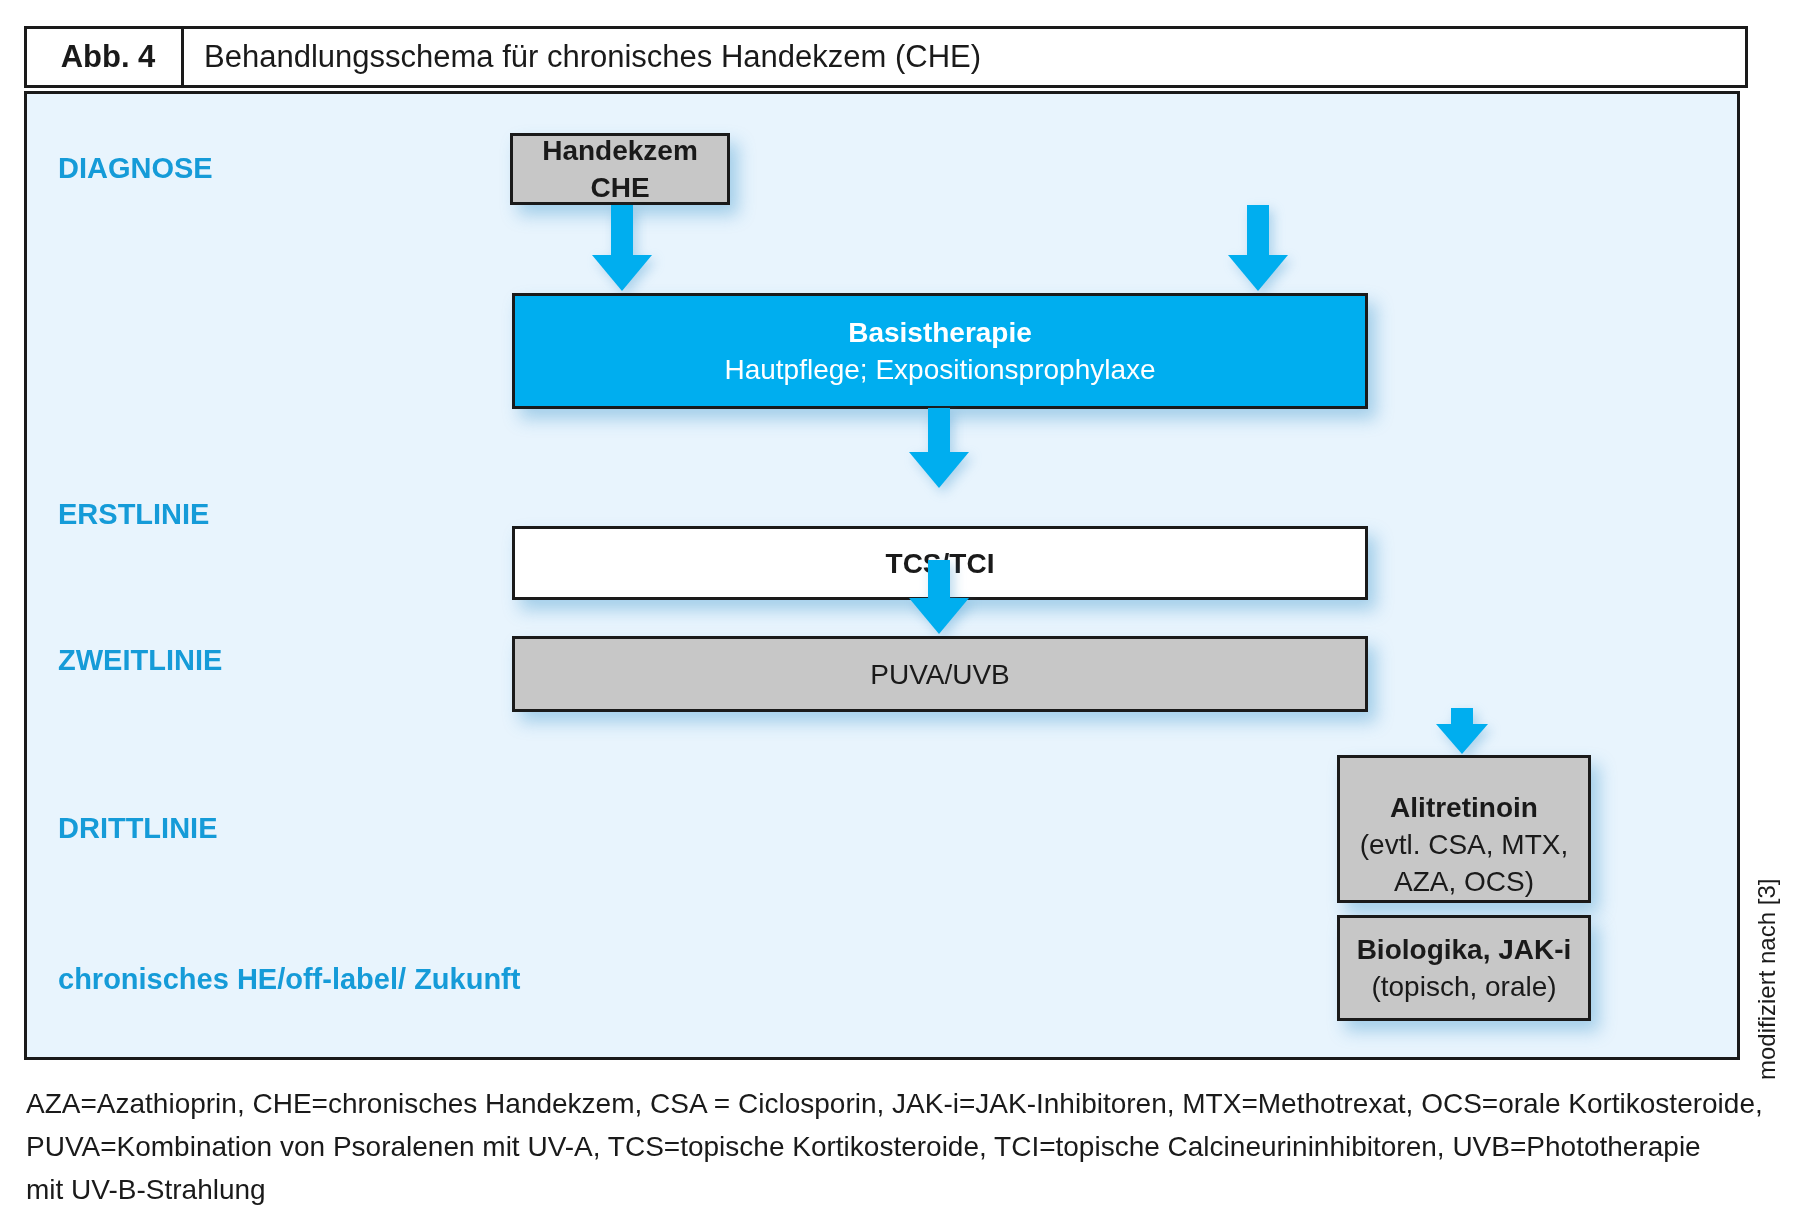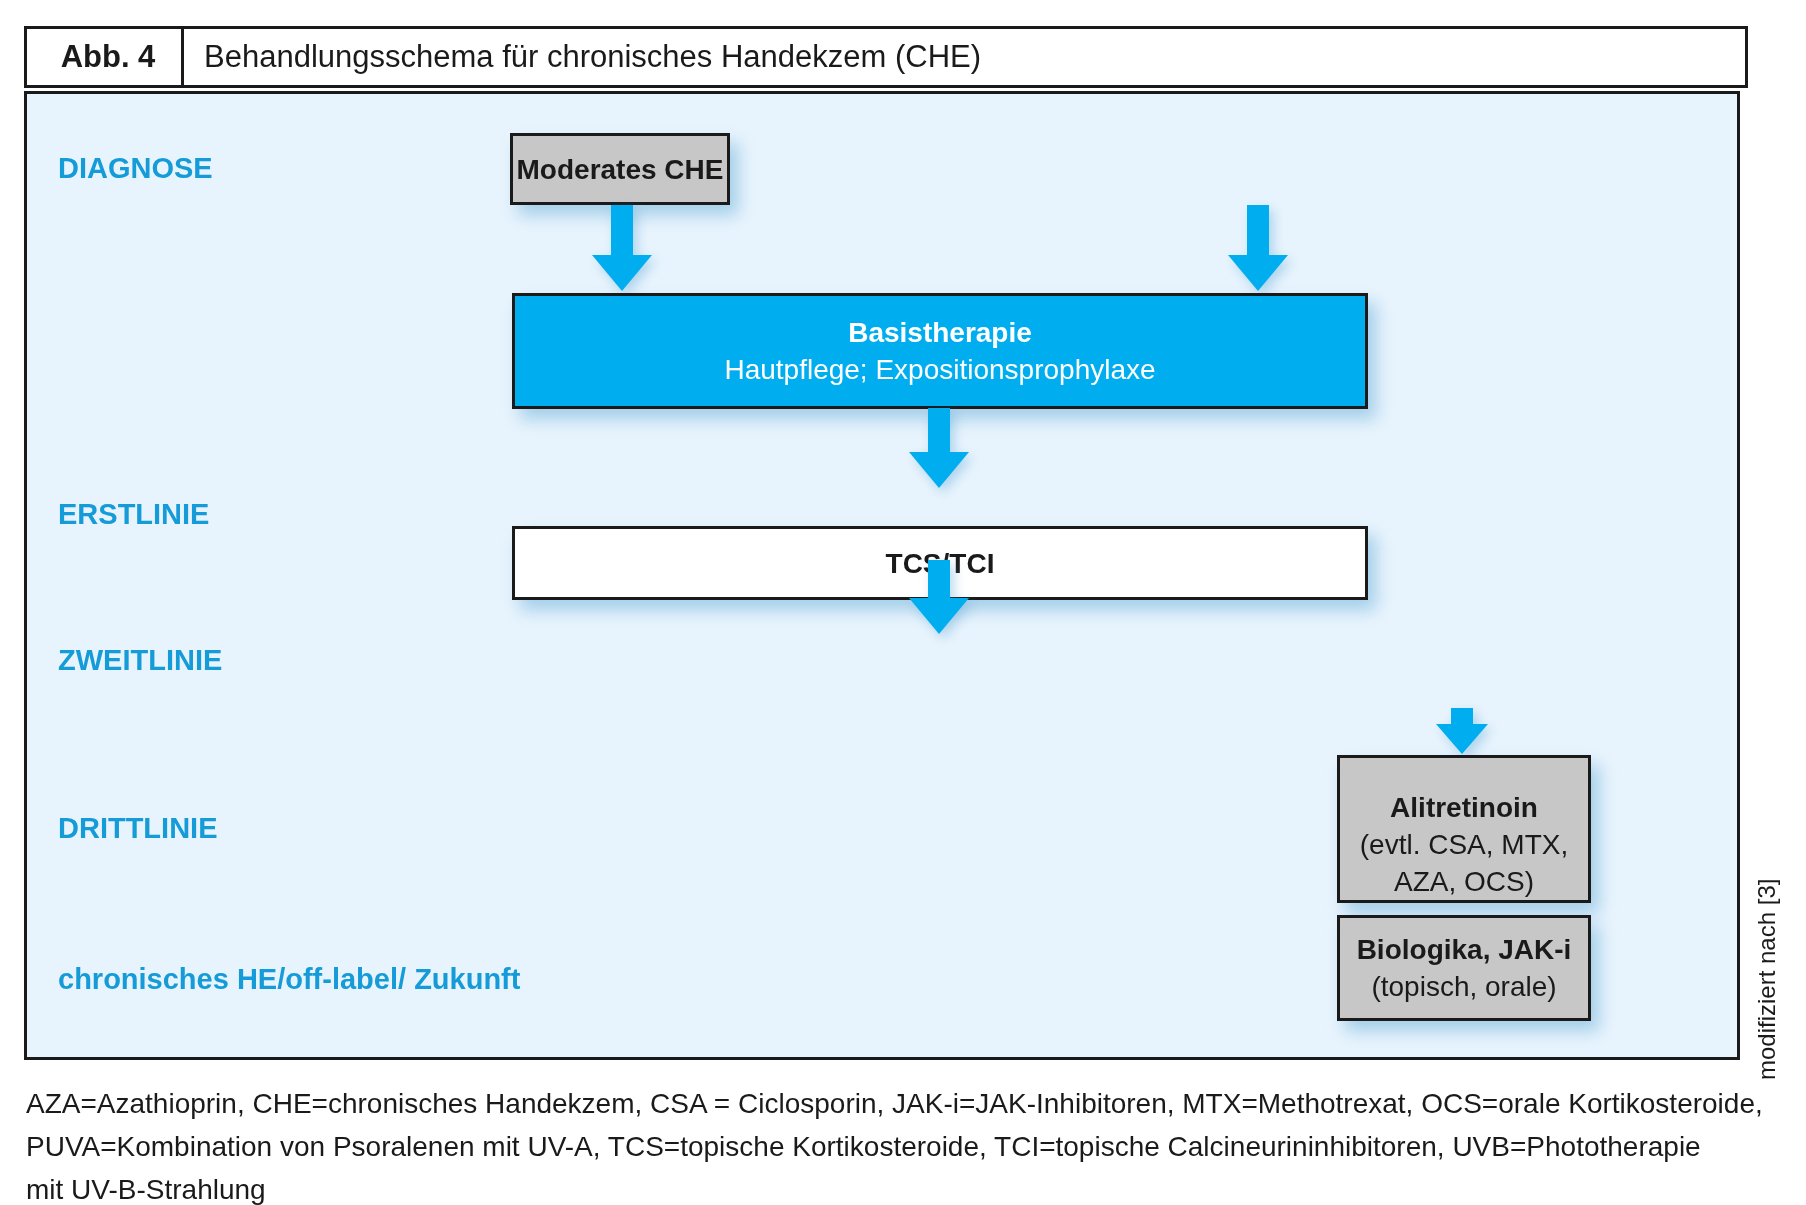--- a/index.html
+++ b/index.html
@@ -114,21 +114,21 @@
 
   <div class="panel"></div>
 
   <div class="row-label" style="left:58px; top:152px;">DIAGNOSE</div>
   <div class="row-label" style="left:58px; top:498px;">ERSTLINIE</div>
   <div class="row-label" style="left:58px; top:644px;">ZWEITLINIE</div>
   <div class="row-label" style="left:58px; top:812px;">DRITTLINIE</div>
   <div class="row-label" style="left:58px; top:963px;">chronisches HE/off-label/ Zukunft</div>
 
   <div class="node gray" style="left:510px; top:133px; width:214px; height:66px;">
-    <div class="t-bold">Moderates CHE</div>
+    <div class="t-bold">Handekzem CHE</div>
   </div>
 
   <div class="arrow" style="left:592px; top:205px; height:86px;">
     <div class="shaft"></div>
     <div class="head"></div>
   </div>
   <div class="arrow" style="left:1228px; top:205px; height:86px;">
     <div class="shaft"></div>
     <div class="head"></div>
   </div>
@@ -145,20 +145,23 @@
 
   <div class="node white" style="left:512px; top:490px; width:850px; height:68px;">
     <div class="t-bold">TCS/TCI</div>
   </div>
 
   <div class="arrow" style="left:909px; top:560px; height:74px;">
     <div class="shaft"></div>
     <div class="head"></div>
   </div>
 
+  <div class="node gray" style="left:512px; top:636px; width:850px; height:70px;">
+    <div class="t-reg">PUVA/UVB</div>
+  </div>
 
   <div class="arrow short" style="left:1436px; top:708px; height:46px;">
     <div class="shaft"></div>
     <div class="head"></div>
   </div>
 
   <div class="node gray" style="left:1337px; top:755px; width:248px; height:142px;justify-content:flex-end;">
     <div class="t-bold">Alitretinoin</div>
     <div class="t-reg">(evtl. CSA, MTX,</div>
     <div class="t-reg">AZA, OCS)</div>

